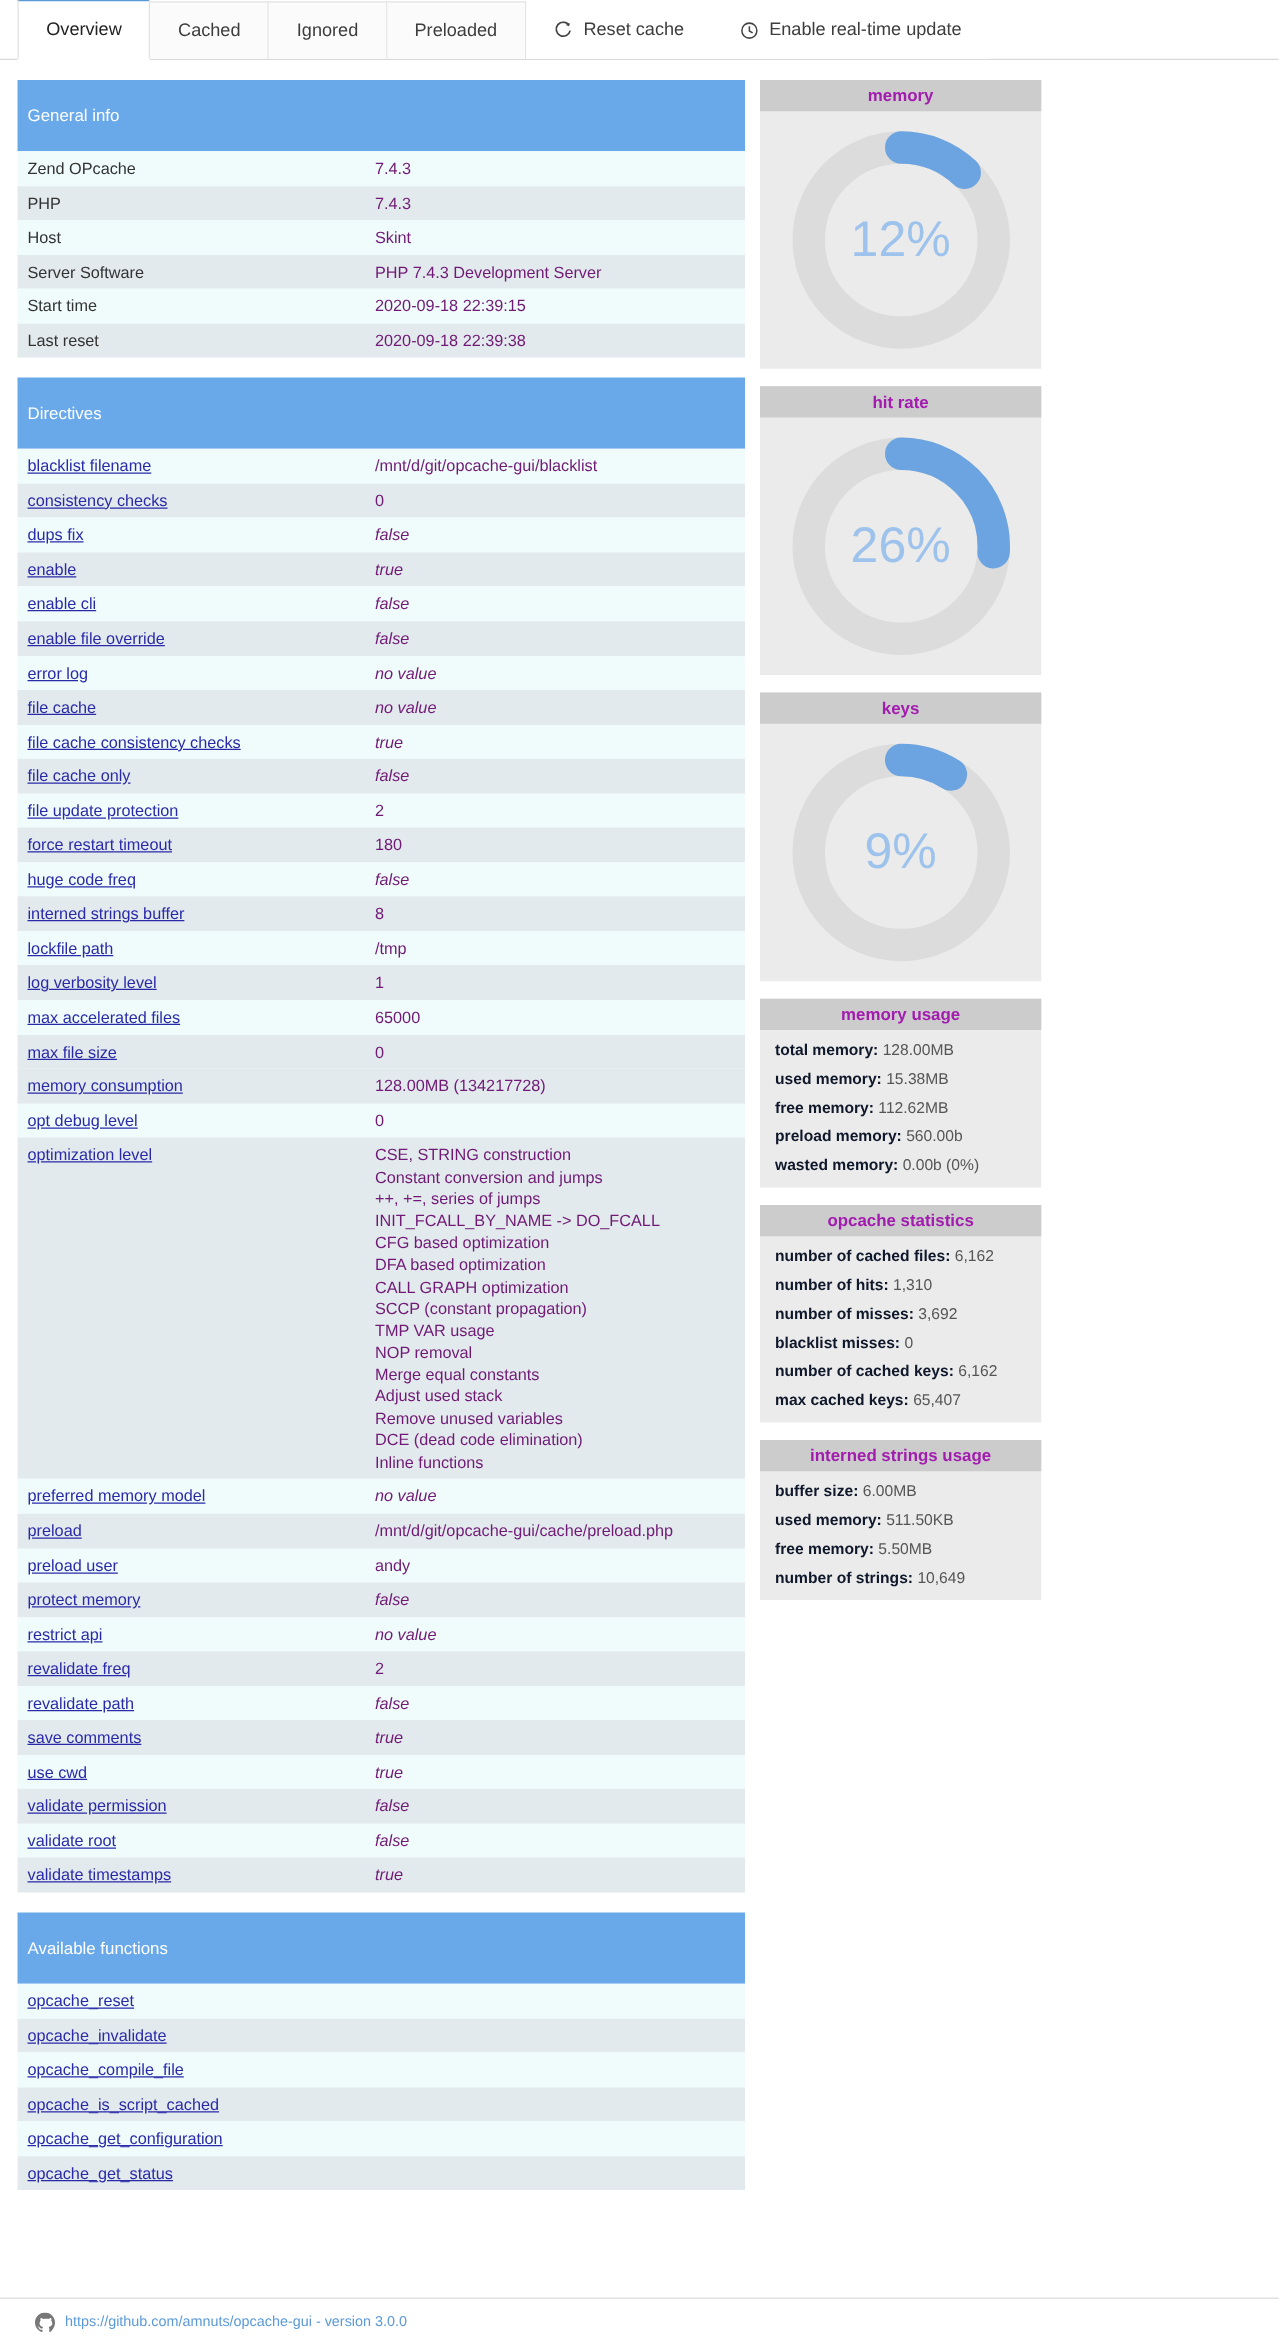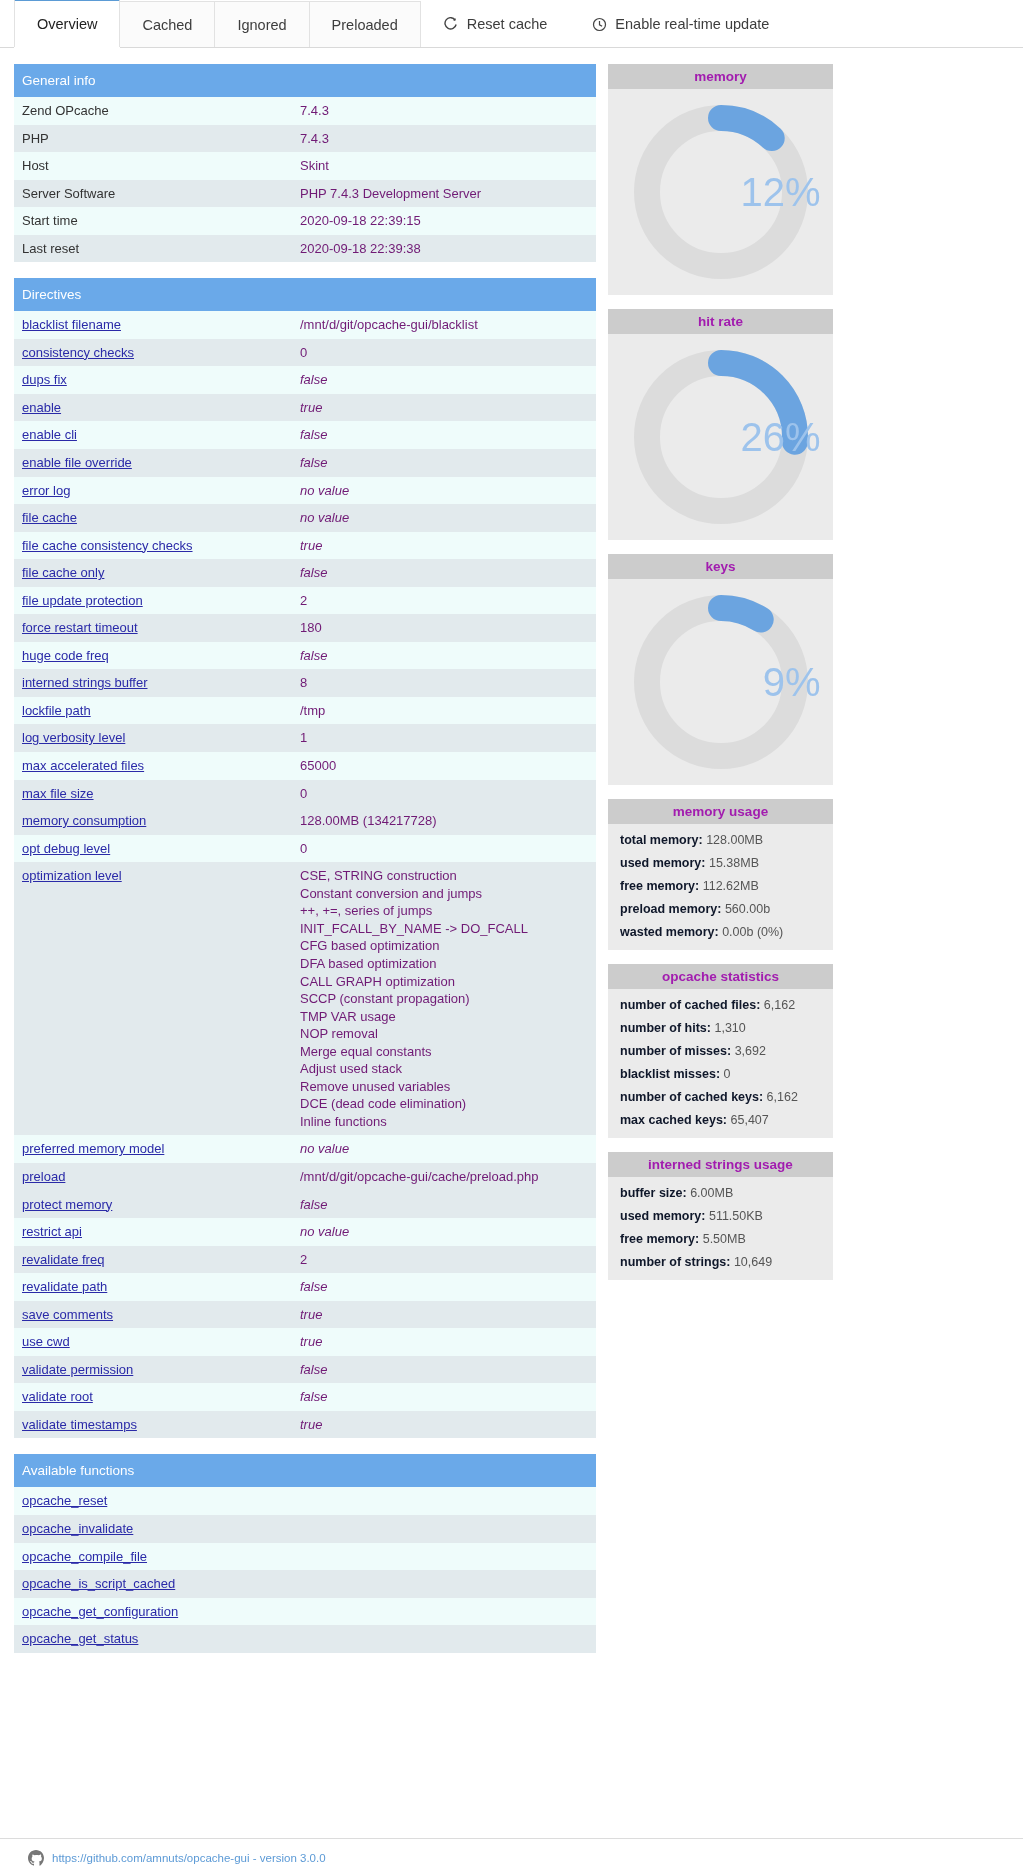--- a/index.html
+++ b/index.html
@@ -57,21 +57,21 @@
 
   
   table { width: 100%; border-collapse: collapse; }
   .panel { margin-bottom: 16px; }
   th.sect {
     background: #6aa9e9;
     color: #ffffff;
     font-weight: normal;
     text-align: left;
     font-size: 13.5px;
-    padding: 9px 8px;
+    padding: 21px 8px;
   }
   td {
     padding: 5px 8px;
     font-size: 13px;
     vertical-align: top;
     line-height: 1.35;
   }
   tr.odd td { background: #effcfb; }
   tr.even td { background: #e2eaed; }
   td.key { width: 278px; }
@@ -101,21 +101,21 @@
     justify-content: center;
     position: relative;
   }
   .gauge { position: relative; width: 200px; height: 200px; }
   .gauge svg { display: block; }
   .gauge-label {
     position: absolute;
     left: 0; right: 0;
     top: 50%;
     transform: translateY(-50%);
-    text-align: right;
+    text-align: center;
     font-size: 40px;
     color: #9dc3ec;
     font-family: "Liberation Sans", sans-serif;
   }
   .statlist { padding: 9px 12px 11px 12px; }
   .statlist div { font-size: 12.5px; color: #555; margin: 0 0 9px 0; }
   .statlist div:last-child { margin-bottom: 0; }
   .statlist b { color: #0f172a; font-weight: bold; }
 
   
@@ -317,20 +317,24 @@
 Inline functions</td>
             </tr>
             <tr class="odd">
               <td class="key"><a class="dlink" href="#">preferred memory model</a></td>
               <td class="val ital">no value</td>
             </tr>
             <tr class="even">
               <td class="key"><a class="dlink" href="#">preload</a></td>
               <td class="val">/mnt/d/git/opcache-gui/cache/preload.php</td>
             </tr>
+            <tr class="odd">
+              <td class="key"><a class="dlink" href="#">preload user</a></td>
+              <td class="val">andy</td>
+            </tr>
             <tr class="even">
               <td class="key"><a class="dlink" href="#">protect memory</a></td>
               <td class="val ital">false</td>
             </tr>
             <tr class="odd">
               <td class="key"><a class="dlink" href="#">restrict api</a></td>
               <td class="val ital">no value</td>
             </tr>
             <tr class="even">
               <td class="key"><a class="dlink" href="#">revalidate freq</a></td>

